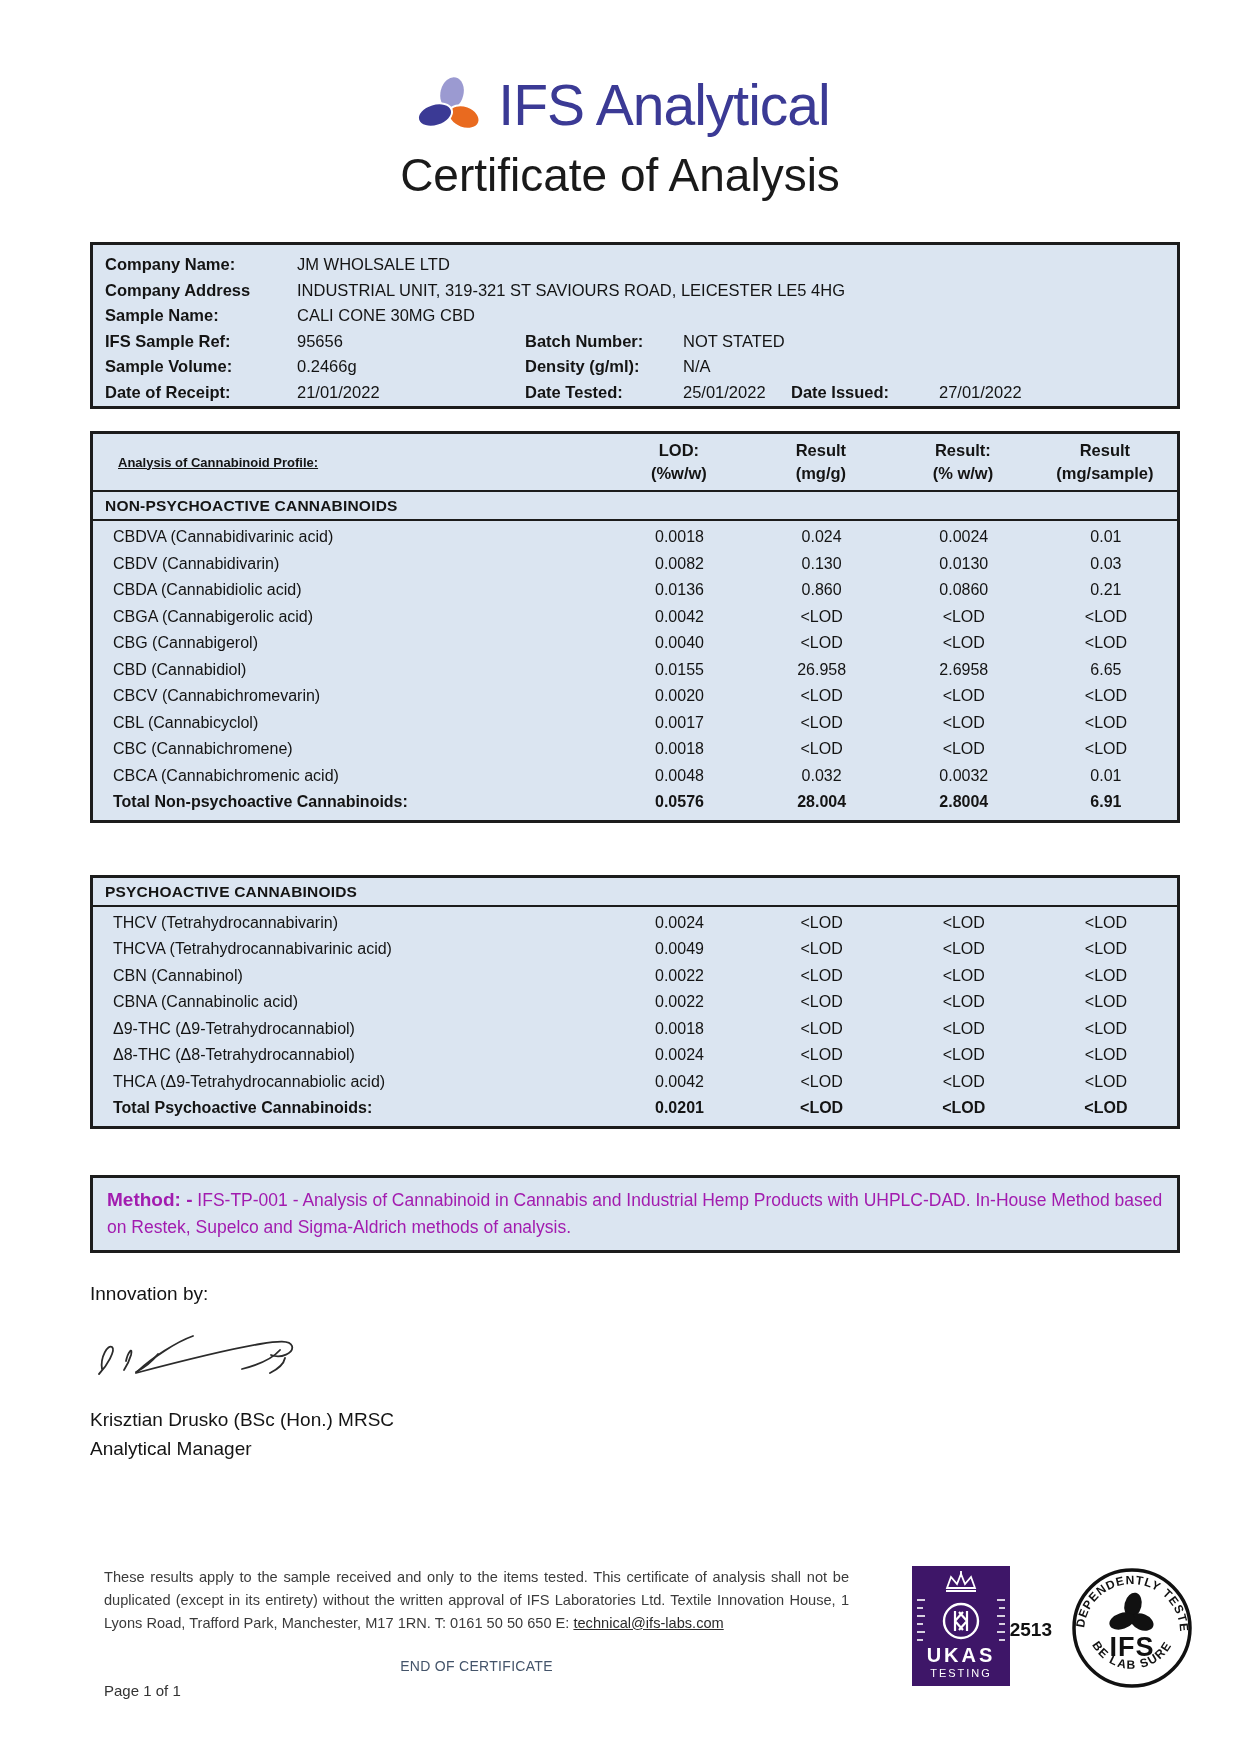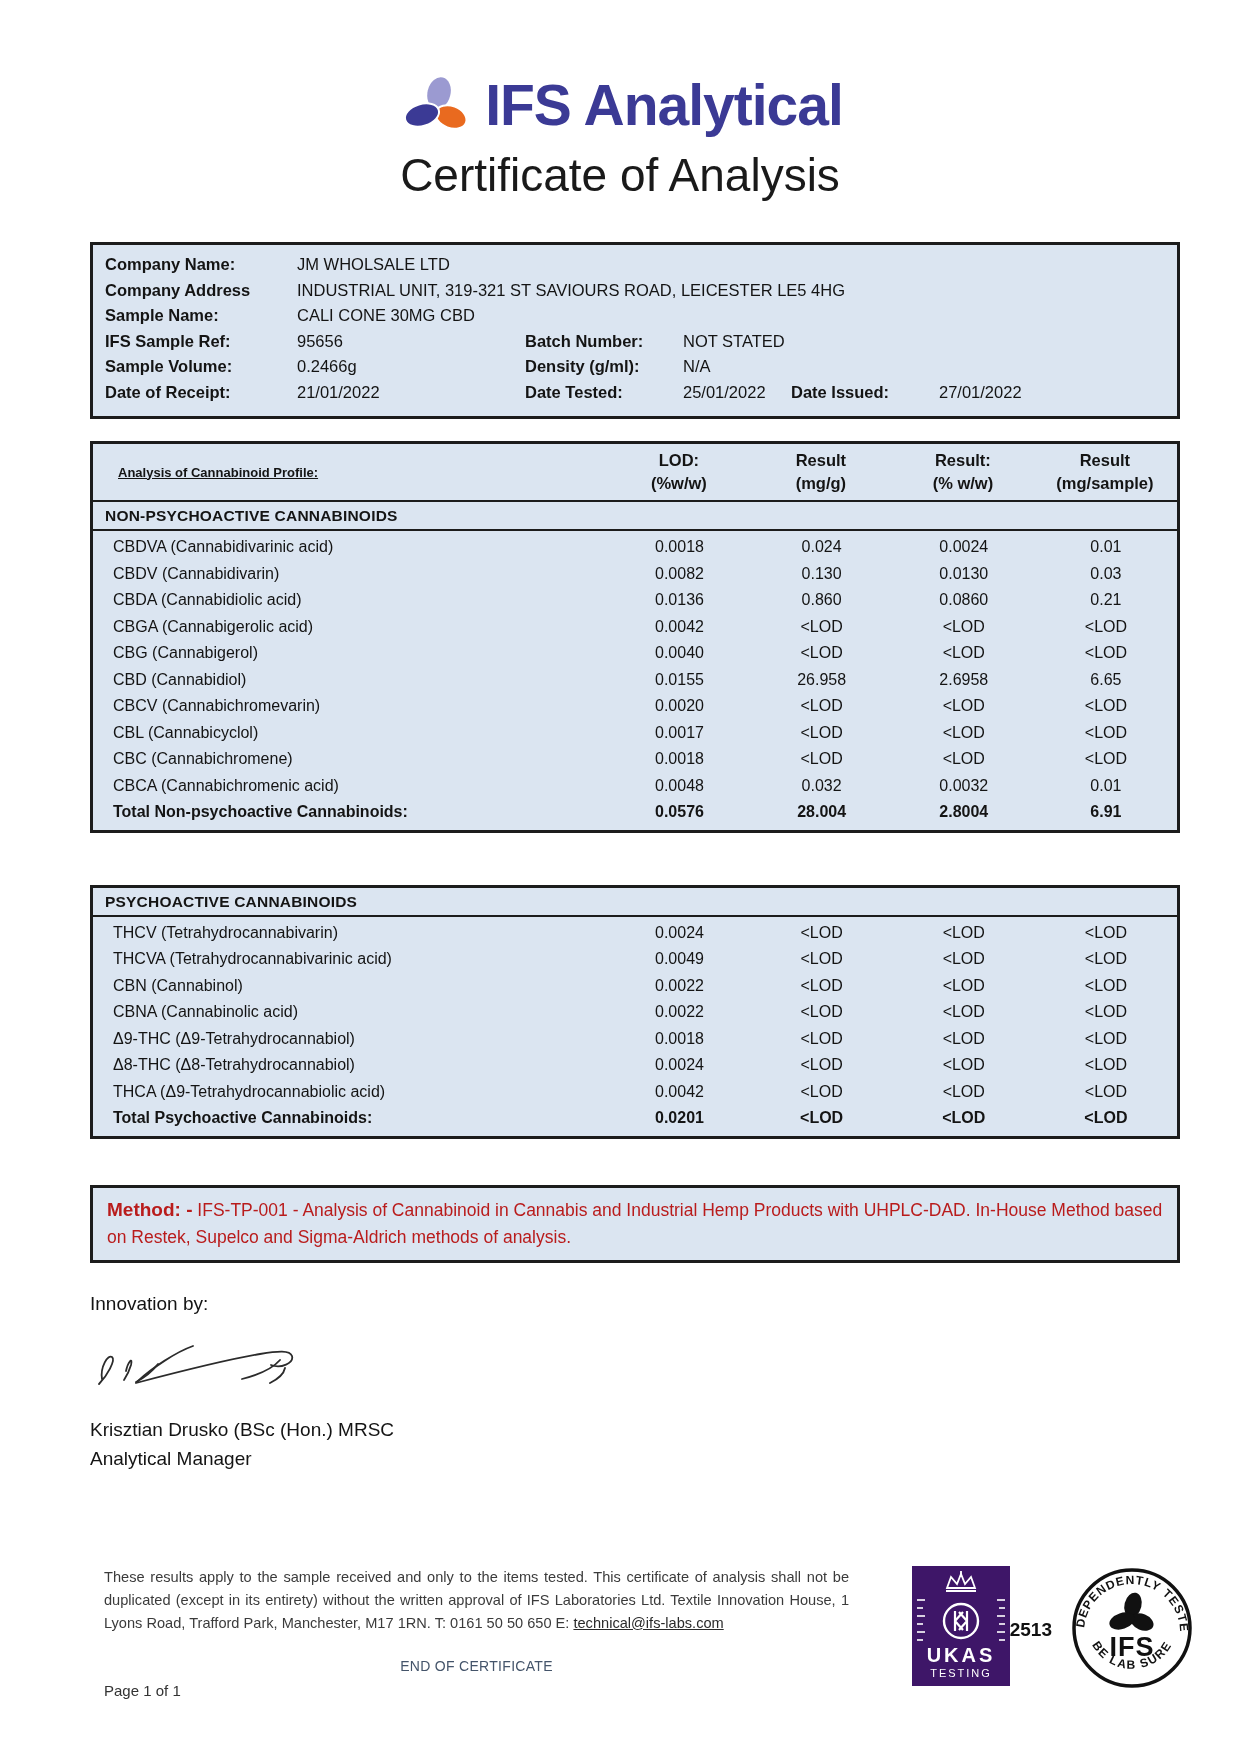--- a/index.html
+++ b/index.html
@@ -3,26 +3,26 @@
 <meta charset="utf-8">
 <style>
   html,body { margin:0; padding:0; background:#888; }
   .page {
     position:relative; width:1240px; height:1754px; margin:0 auto;
     background:#ffffff; font-family:"Liberation Sans", sans-serif; color:#141414;
     overflow:hidden;
   }
   
   .logo-row { padding-top:72px; display:flex; justify-content:center; align-items:center; gap:12px; }
-  .brand-name { font-size:57px; font-weight:700; color:#3b3a95; letter-spacing:-1px; }
+  .brand-name { font-size:57px; font-weight:400; color:#3b3a95; letter-spacing:-1px; }
   .doc-title { text-align:center; font-size:46px; font-weight:400; color:#1a1a1a; margin-top:10px; }
   
   .info-table {
     margin:40px 0 0 90px; width:1090px; box-sizing:border-box;
-    background:#dbe5f1; border:3px solid #1c1c1c; padding:7px 0 11px 0;
+    background:#dbe5f1; border:3px solid #1c1c1c; padding:7px 0 1px 0;
   }
   .info-row { display:flex; line-height:25.5px; font-size:16.5px; padding-left:12px; }
   .lbl   { width:192px; font-weight:700; }
   .val-a { width:228px; }
   .lbl-b { width:158px; font-weight:700; }
   .val-b { width:108px; }
   .lbl-c { width:148px; font-weight:700; }
   .val-flex { flex:1; }
   
   .table-box {
@@ -40,21 +40,21 @@
   .table-box table { width:100%; border-collapse:collapse; margin:3px 0 4px 0; }
   .table-box td { height:26.5px; font-size:16px; color:#141414; padding:0 4px; }
   .table-box td:first-child { width:47.5%; text-align:left; padding-left:20px; }
   .table-box td:not(:first-child) { width:13.1%; text-align:center; }
   .table-box tbody tr:last-child td { font-weight:700; }
   .gap-psycho { margin-top:52px; }
   
   .method-box {
     margin:46px 0 0 90px; width:1090px; box-sizing:border-box;
     background:#dbe5f1; border:3px solid #1c1c1c; padding:8px 14px 10px 14px;
-    font-size:17.5px; line-height:1.5; color:#b91c1c;
+    font-size:17.5px; line-height:1.5; color:#a21caf;
   }
   .method-label { font-weight:700; font-size:19px; }
   
   .auth-block { margin:30px 0 0 90px; font-size:19px; }
   .auth-label { margin-bottom:6px; }
   .sig-svg { display:block; margin:6px 0 14px 2px; }
   .sig-name { line-height:29px; }
   
   .footer { position:absolute; left:104px; top:1566px; width:1090px; display:flex; }
   .footer-left { width:745px; }

